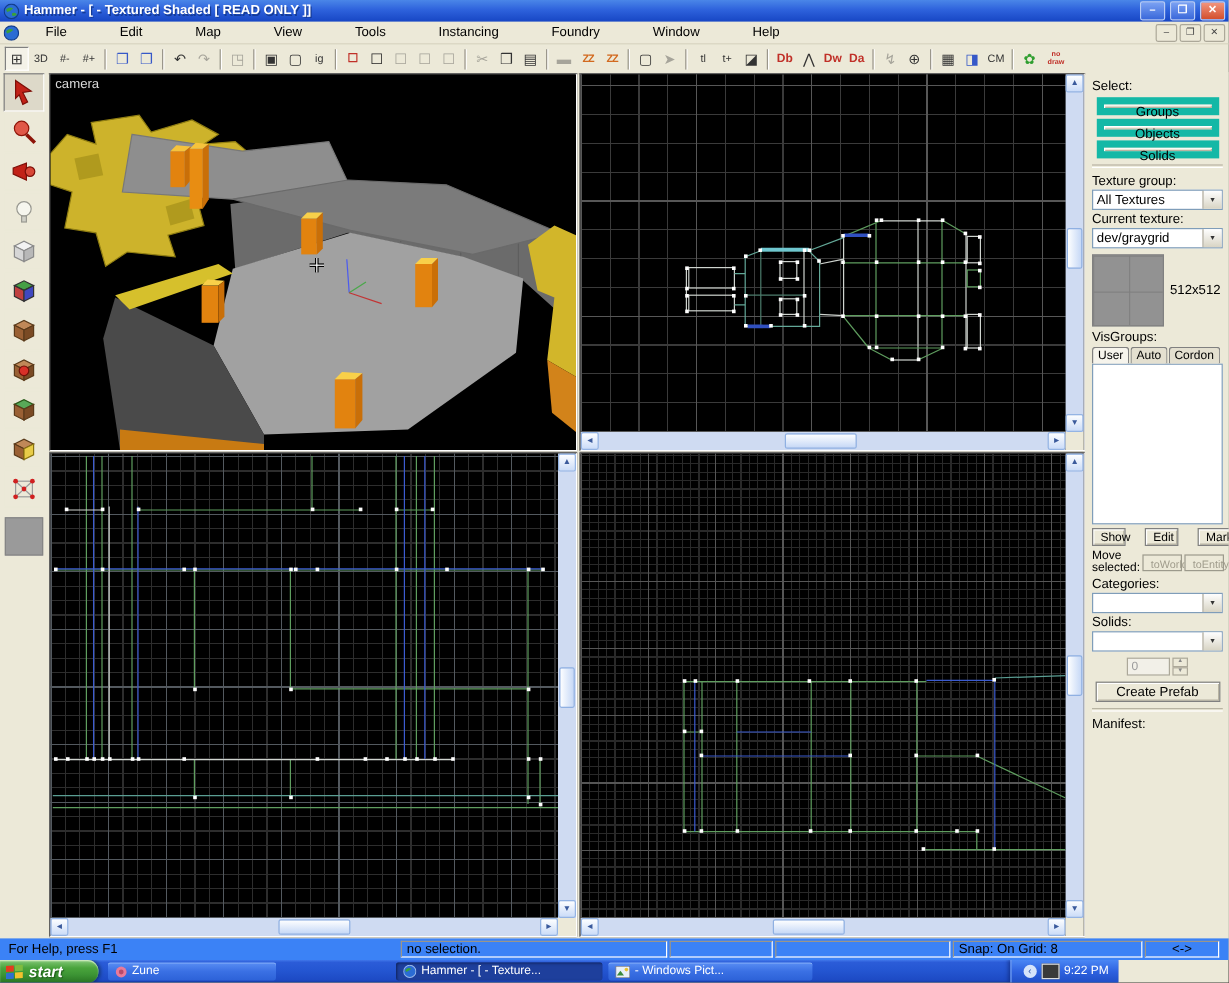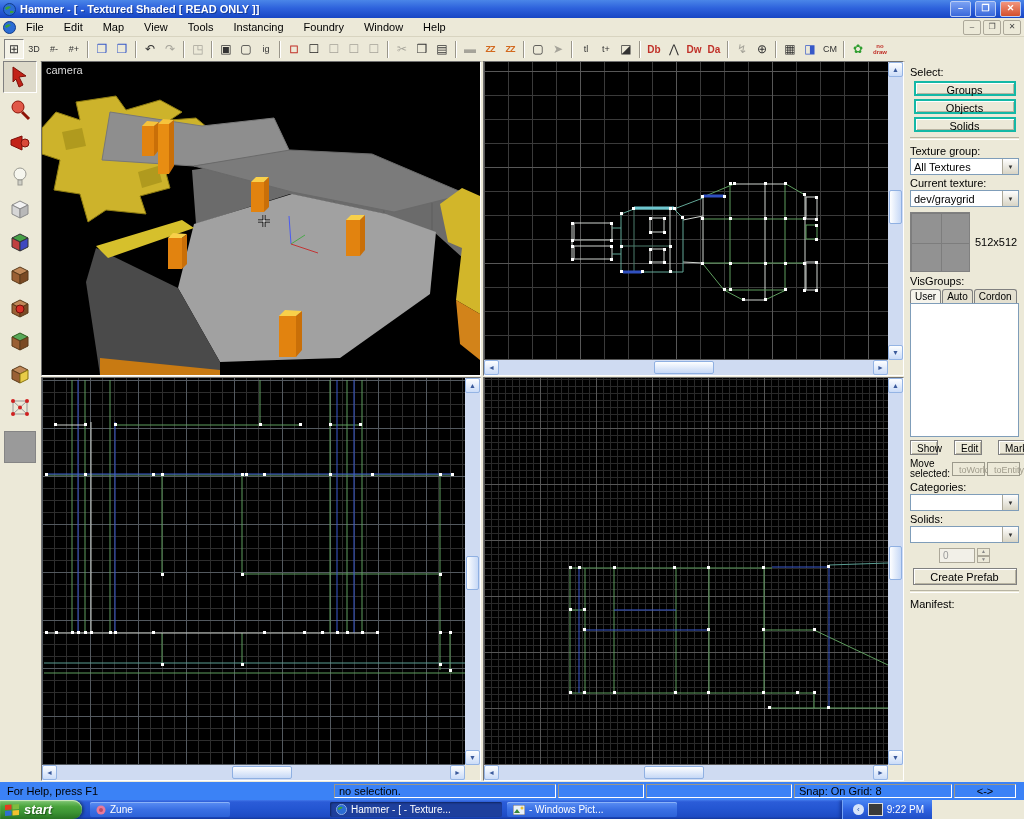--- a/index.html
+++ b/index.html
@@ -5,21 +5,21 @@
   html,body{margin:0;padding:0;background:#000;}
   .screen{position:relative;width:1024px;height:819px;overflow:hidden;font-family:"Liberation Sans",sans-serif;background:#ece9d8;}
   
   .app{position:absolute;top:0;left:0;width:1024px;height:800px;background:#ece9d8;}
   .titlebar{height:18px;background:linear-gradient(180deg,#4a86e8 0%,#2e62dc 45%,#1746c4 100%);display:flex;align-items:center;padding:0 3px;gap:4px;}
   .titlebar .title{flex:1;color:#fff;font-weight:bold;font-size:11px;text-shadow:1px 1px 0 #143a96;white-space:nowrap;overflow:hidden;}
   .winbtn{width:19px;height:14px;border-radius:2px;border:1px solid #b9ccf5;background:linear-gradient(180deg,#7ba2f3,#3a68da);color:#fff;font-size:9px;line-height:12px;text-align:center;font-weight:bold;}
   .winbtn.close{background:linear-gradient(180deg,#f2967e,#d34f2c);}
   .globe{width:13px;height:13px;flex:0 0 13px;}
   .menubar{height:18px;display:flex;align-items:center;padding:0 3px;font-size:11px;border-bottom:1px solid #d8d4c0;}
-  .menuitem{padding:1px 10px;color:#000;}
+  .menuitem{padding:1px 22px;color:#000;}
   .mdibtns{margin-left:auto;display:flex;gap:2px;}
   .mdibtn{width:16px;height:13px;border:1px solid #aca899;background:#ece9d8;color:#444;font-size:8px;line-height:11px;text-align:center;border-radius:2px;}
   
   .toolbar{height:24px;display:flex;align-items:center;padding:0 4px;border-bottom:1px solid #cfcbb8;}
   .tbn{width:20px;height:20px;display:flex;align-items:center;justify-content:center;font-size:12px;color:#333;box-sizing:border-box;border:1px solid transparent;}
   .tbn.pressed{border-color:#808080 #fff #fff #808080;background:#f4f2e8;}
   .tbsep{width:0;height:17px;border-left:1px solid #9a968a;border-right:1px solid #fff;margin:0 3px;}
   .dis{color:#a6a49a!important;}
   .red{color:#c03028!important;font-weight:bold;font-size:10px;}
   .blk{color:#222;}
@@ -63,21 +63,21 @@
   .vsb{position:absolute;right:0;top:0;bottom:15px;width:15px;background:#cfdbf2;}
   .hsb{position:absolute;left:0;bottom:0;right:15px;height:15px;background:#cfdbf2;}
   .sbcorner{position:absolute;right:0;bottom:0;width:15px;height:15px;background:#ece9d8;}
   .sbtn{position:absolute;width:15px;height:15px;background:linear-gradient(180deg,#fdfeff,#cbdcf8);border:1px solid #94b4e4;border-radius:2px;color:#3a5a9c;font-size:7px;display:flex;align-items:center;justify-content:center;box-sizing:border-box;}
   .sbtn.up{top:0;} .sbtn.dn{bottom:0;} .sbtn.lf{left:0;} .sbtn.rt{right:0;}
   .vthumb{position:absolute;left:1px;width:13px;height:34px;background:linear-gradient(90deg,#fdfeff,#c6d8f6);border:1px solid #8fb0e2;border-radius:2px;box-sizing:border-box;}
   .hthumb{position:absolute;top:1px;height:13px;width:60px;background:linear-gradient(180deg,#fdfeff,#c6d8f6);border:1px solid #8fb0e2;border-radius:2px;box-sizing:border-box;}
   
   .rightpanel{position:absolute;right:0;top:0;width:119px;height:722px;background:#ece9d8;box-sizing:border-box;padding:4px 5px;font-size:11px;color:#000;}
   .rp-label{display:block;margin:2px 0 1px;}
-  .btn{display:block;width:102px;height:15px;margin:3px auto;background:#ece9d8;border:2px solid #14b8a6;box-shadow:inset 1px 1px 0 #fff,inset -1px -1px 0 #b8b4a2;font-size:11px;line-height:13px;text-align:center;}
+  .btn{display:block;width:102px;height:15px;margin:3px auto;background:#ece9d8;border:6px solid #14b8a6;box-shadow:inset 1px 1px 0 #fff,inset -1px -1px 0 #b8b4a2;font-size:11px;line-height:13px;text-align:center;}
   .rp-sep{height:1px;border-top:1px solid #b8b4a2;border-bottom:1px solid #fff;margin:5px 0;}
   .combo{display:flex;height:17px;border:1px solid #7f9db9;background:#fff;align-items:center;box-sizing:border-box;margin:1px 0;}
   .combo .val{flex:1;padding:0 3px;font-size:11px;white-space:nowrap;overflow:hidden;}
   .combo .drop{width:15px;height:15px;background:linear-gradient(#fefefe,#d8d4c4);border-left:1px solid #aca899;font-size:6px;color:#333;display:flex;align-items:center;justify-content:center;}
   .texrow{display:flex;gap:5px;margin:5px 0 3px;}
   .texpreview{width:60px;height:60px;flex:0 0 60px;background-color:#929292;background-image:linear-gradient(#7d7d7d 1px,transparent 1px),linear-gradient(90deg,#7d7d7d 1px,transparent 1px);background-size:30px 30px;border:1px solid #808080;box-sizing:border-box;}
   .texcol{display:flex;gap:9px;align-items:center;}
   .texsize{font-size:11px;}
   .sbtn2{width:46px;height:16px;background:#ece9d8;border:1px solid #808080;box-shadow:inset 1px 1px 0 #fff,inset -1px -1px 0 #b8b4a2;font-size:10px;line-height:14px;text-align:center;}
   .tabs{display:flex;margin-top:2px;}

